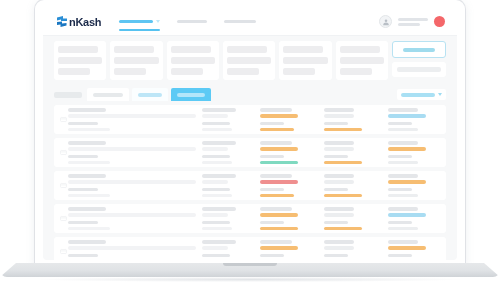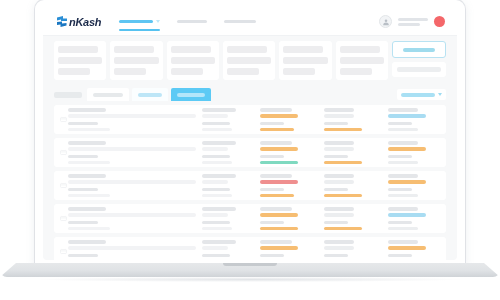--- a/index.html
+++ b/index.html
@@ -52,21 +52,21 @@
     background: #ffffff;
     border-radius: 4px;
     overflow: hidden;
   }
 
   
   .app-header {
     position: relative; height: 28px;
     background: #ffffff;
     border-bottom: 1px solid #f0f2f4;
-    display: flex; align-items: center; font-style: italic;
+    display: flex; align-items: center;
   }
   .logo-wrap { display: flex; align-items: center; margin-left: 13px; gap: 1px; }
   .logo-mark { width: 12px; height: 13px; display: block; }
   .logo-text {
     font-size: 11px; font-weight: 700; letter-spacing: -0.3px;
     color: #1b2a4a; font-family: "Liberation Sans", sans-serif;
   }
 
   .nav { display: flex; align-items: center; gap: 17px; margin-left: 18px; }
   .nav-item { position: relative; display: flex; align-items: center; gap: 3px; }

